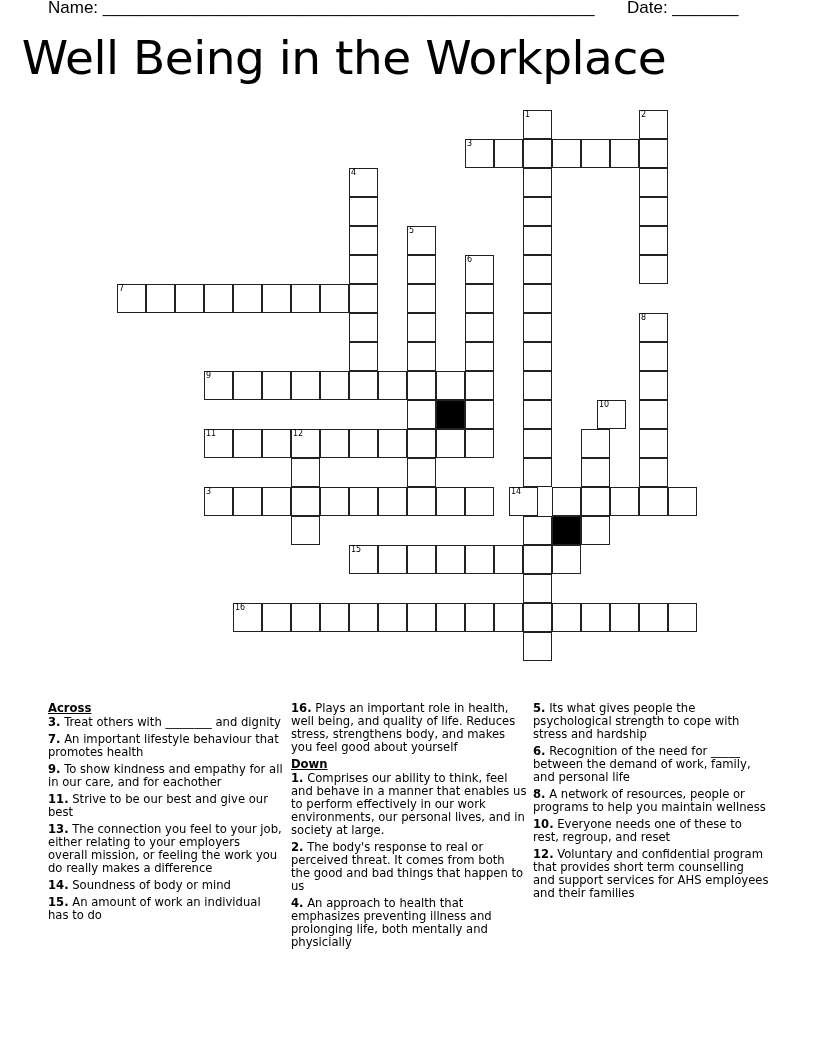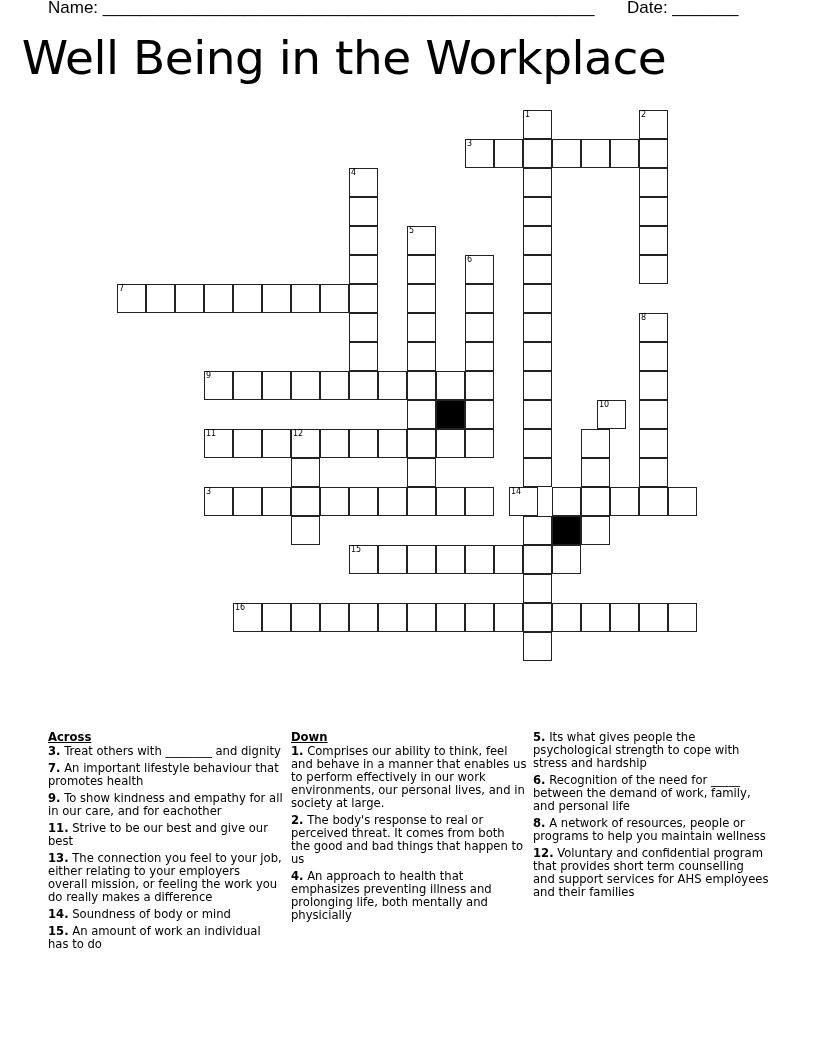--- a/index.html
+++ b/index.html
@@ -5,21 +5,21 @@
   html, body { margin: 0; padding: 0; background: #ffffff; }
   body { width: 816px; height: 1056px; position: relative; overflow: hidden; font-family: "DejaVu Sans", sans-serif; color: #000; }
   .header-line { position: absolute; top: -2px; font-family: "Liberation Sans", sans-serif; font-size: 17px; white-space: nowrap; }
   .name-label { left: 48px; }
   .date-label { left: 627px; }
   .title { position: absolute; top: 30px; left: 0; width: 688px; text-align: center; font-family: "DejaVu Sans", sans-serif; font-size: 47px; letter-spacing: -0.5px; }
   #grid { position: absolute; left: 0; top: 0; width: 816px; height: 700px; }
   .cell { position: absolute; width: 29px; height: 29px; box-sizing: border-box; border: 1.5px solid #222; background: #fff; }
   .cell.black { background: #000; }
   .num { position: absolute; left: 1px; top: -1px; font-family: "DejaVu Sans", sans-serif; font-size: 8px; line-height: 10px; }
-  .clues { position: absolute; top: 731px; font-family: "DejaVu Sans", sans-serif; font-size: 11.6px; line-height: 13px; }
+  .clues { position: absolute; top: 702px; font-family: "DejaVu Sans", sans-serif; font-size: 11.6px; line-height: 13px; }
   .col1 { left: 48px; width: 235px; }
   .col2 { left: 291px; width: 236px; }
   .col3 { left: 533px; width: 236px; }
   .section-head { font-weight: bold; text-decoration: underline; margin-bottom: 1px; }
   .clue { margin-bottom: 4px; }
   .clue b { font-weight: bold; }
 </style>
 </head>
 <body>
 
@@ -196,24 +196,26 @@
   <div class="clue"><b>3.</b> <span>Treat others with ________ and dignity</span></div>
   <div class="clue"><b>7.</b> <span>An important lifestyle behaviour that promotes health</span></div>
   <div class="clue"><b>9.</b> <span>To show kindness and empathy for all in our care, and for eachother</span></div>
   <div class="clue"><b>11.</b> <span>Strive to be our best and give our best</span></div>
   <div class="clue"><b>13.</b> <span>The connection you feel to your job, either relating to your employers overall mission, or feeling the work you do really makes a difference</span></div>
   <div class="clue"><b>14.</b> <span>Soundness of body or mind</span></div>
   <div class="clue"><b>15.</b> <span>An amount of work an individual has to do</span></div>
 </div>
 
 <div class="clues col2">
+  <div class="clue"><b>16.</b> <span>Plays an important role in health, well being, and quality of life. Reduces stress, strengthens body, and makes you feel good about yourself</span></div>
   <div class="section-head">Down</div>
   <div class="clue"><b>1.</b> <span>Comprises our ability to think, feel and behave in a manner that enables us to perform effectively in our work environments, our personal lives, and in society at large.</span></div>
   <div class="clue"><b>2.</b> <span>The body's response to real or perceived threat. It comes from both the good and bad things that happen to us</span></div>
   <div class="clue"><b>4.</b> <span>An approach to health that emphasizes preventing illness and prolonging life, both mentally and physicially</span></div>
 </div>
 
 <div class="clues col3">
   <div class="clue"><b>5.</b> <span>Its what gives people the psychological strength to cope with stress and hardship</span></div>
   <div class="clue"><b>6.</b> <span>Recognition of the need for _____ between the demand of work, family, and personal life</span></div>
   <div class="clue"><b>8.</b> <span>A network of resources, people or programs to help you maintain wellness</span></div>
+  <div class="clue"><b>10.</b> <span>Everyone needs one of these to rest, regroup, and reset</span></div>
   <div class="clue"><b>12.</b> <span>Voluntary and confidential program that provides short term counselling and support services for AHS employees and their families</span></div>
 </div>
 
 </body></html>

